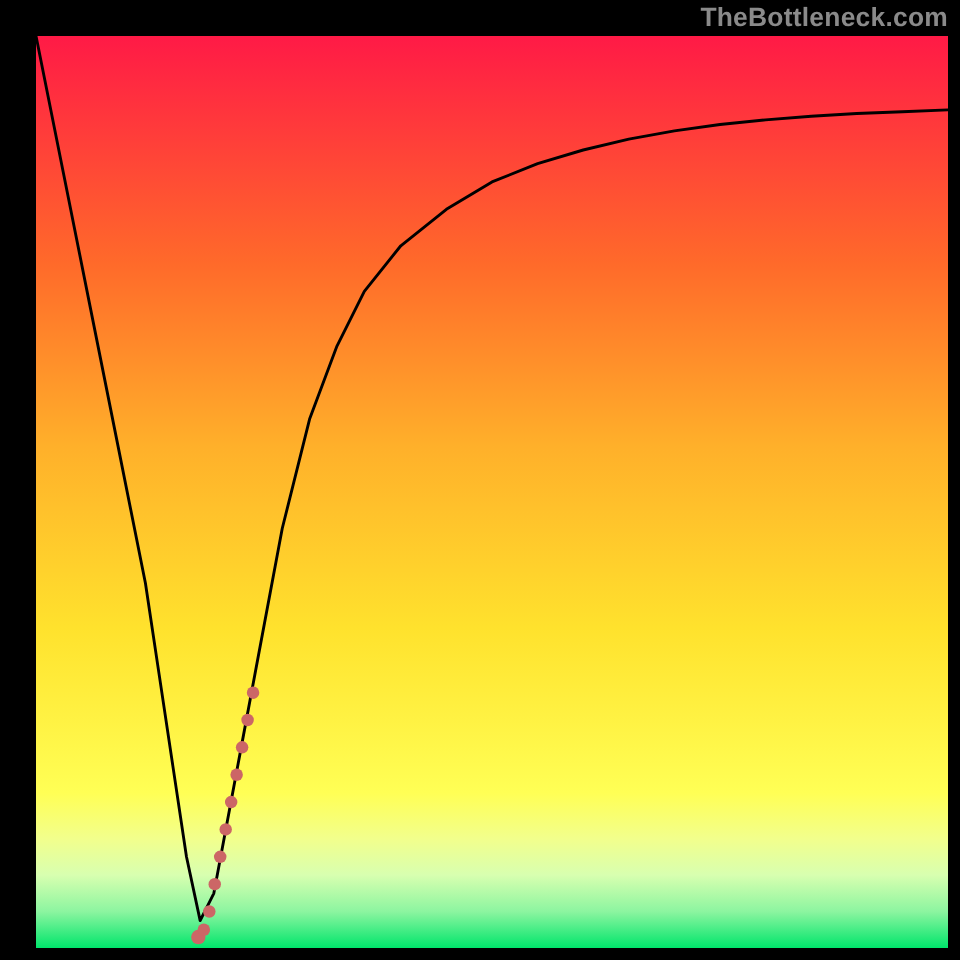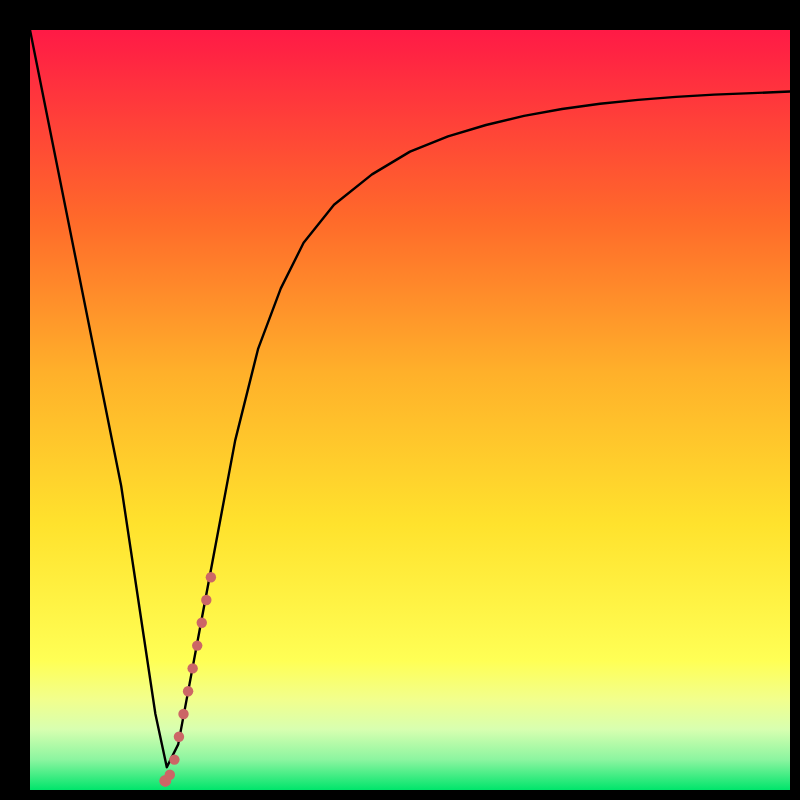--- a/index.html
+++ b/index.html
@@ -72,13 +72,14 @@
           <circle cx="153.52" cy="684.00" r="5.2" fill="#cc6666"></circle>
           <circle cx="158.08" cy="661.20" r="5.2" fill="#cc6666"></circle>
           <circle cx="162.64" cy="638.40" r="5.2" fill="#cc6666"></circle>
           <circle cx="167.20" cy="615.60" r="5.2" fill="#cc6666"></circle>
           <circle cx="171.76" cy="592.80" r="5.2" fill="#cc6666"></circle>
           <circle cx="176.32" cy="570.00" r="5.2" fill="#cc6666"></circle>
           <circle cx="180.88" cy="547.20" r="5.2" fill="#cc6666"></circle>
         </g>
     </svg>
   </div>
+  <div class="watermark">TheBottleneck.com</div>
 </div>
 
 </body></html>

